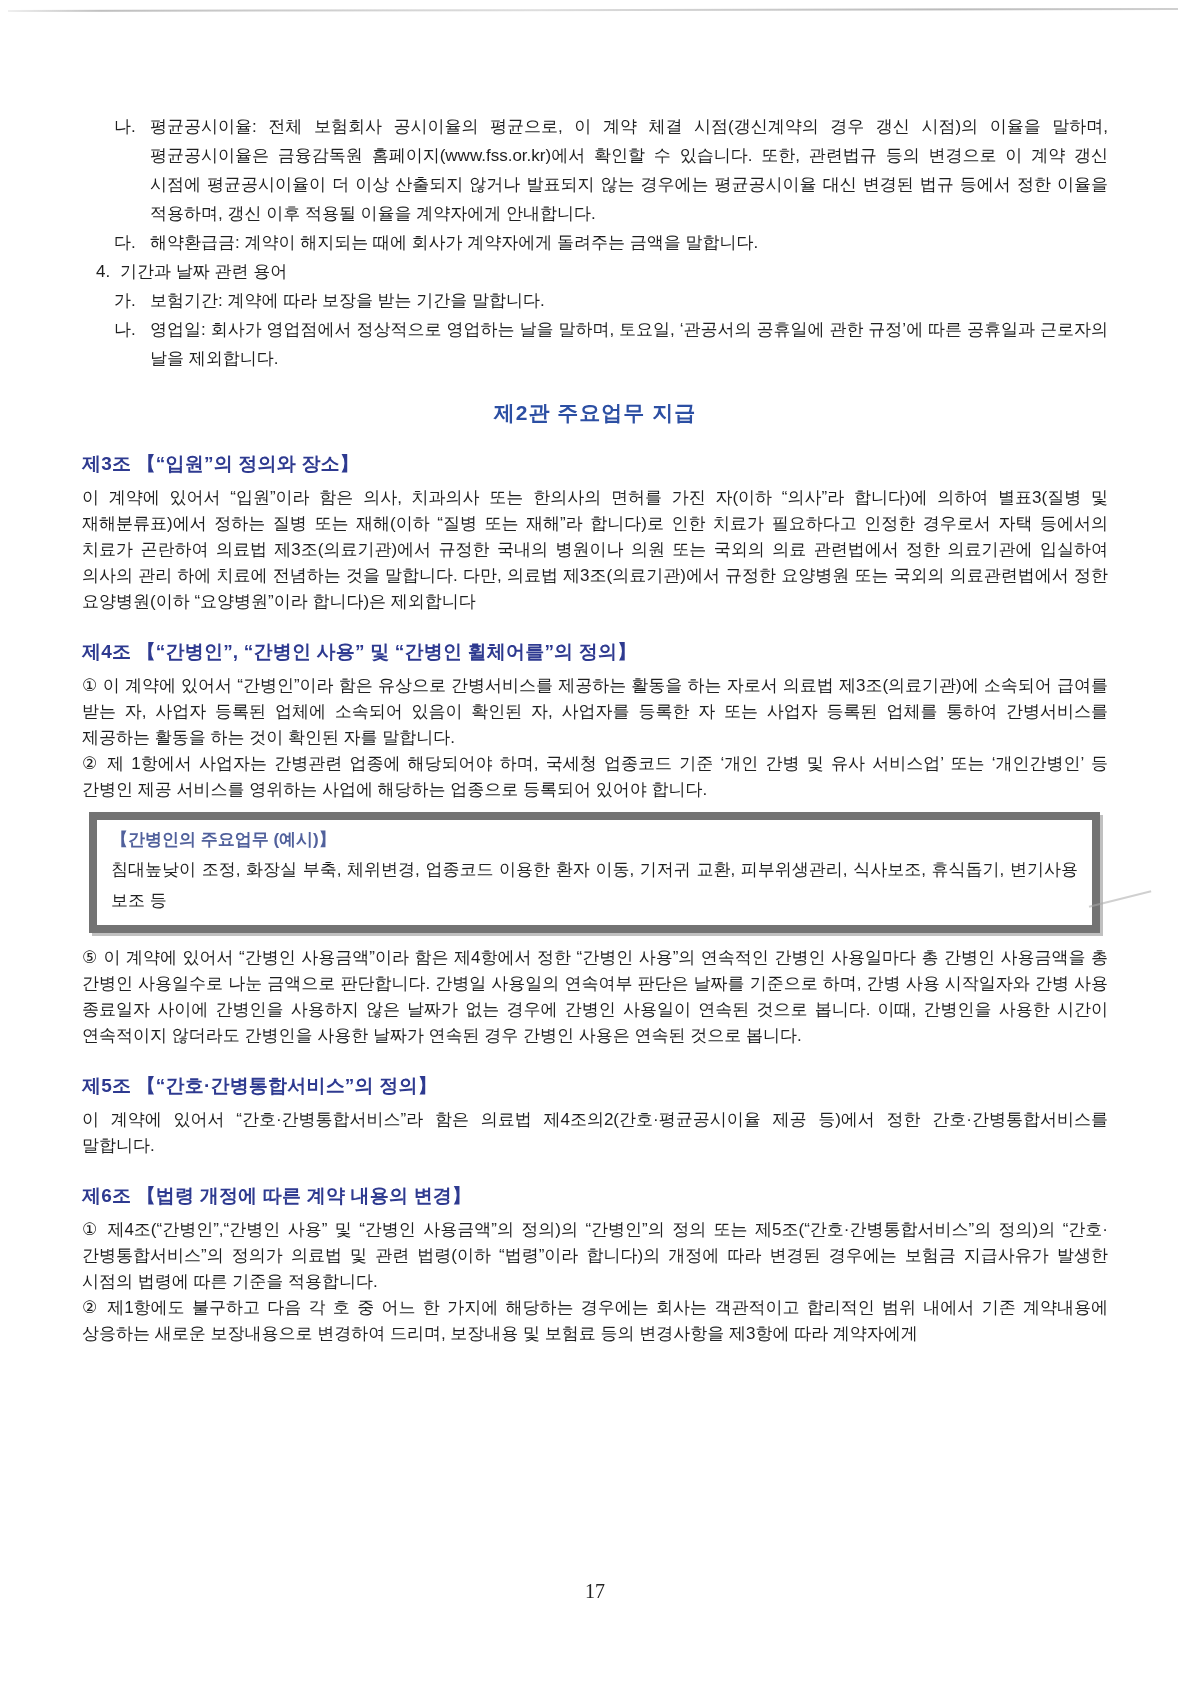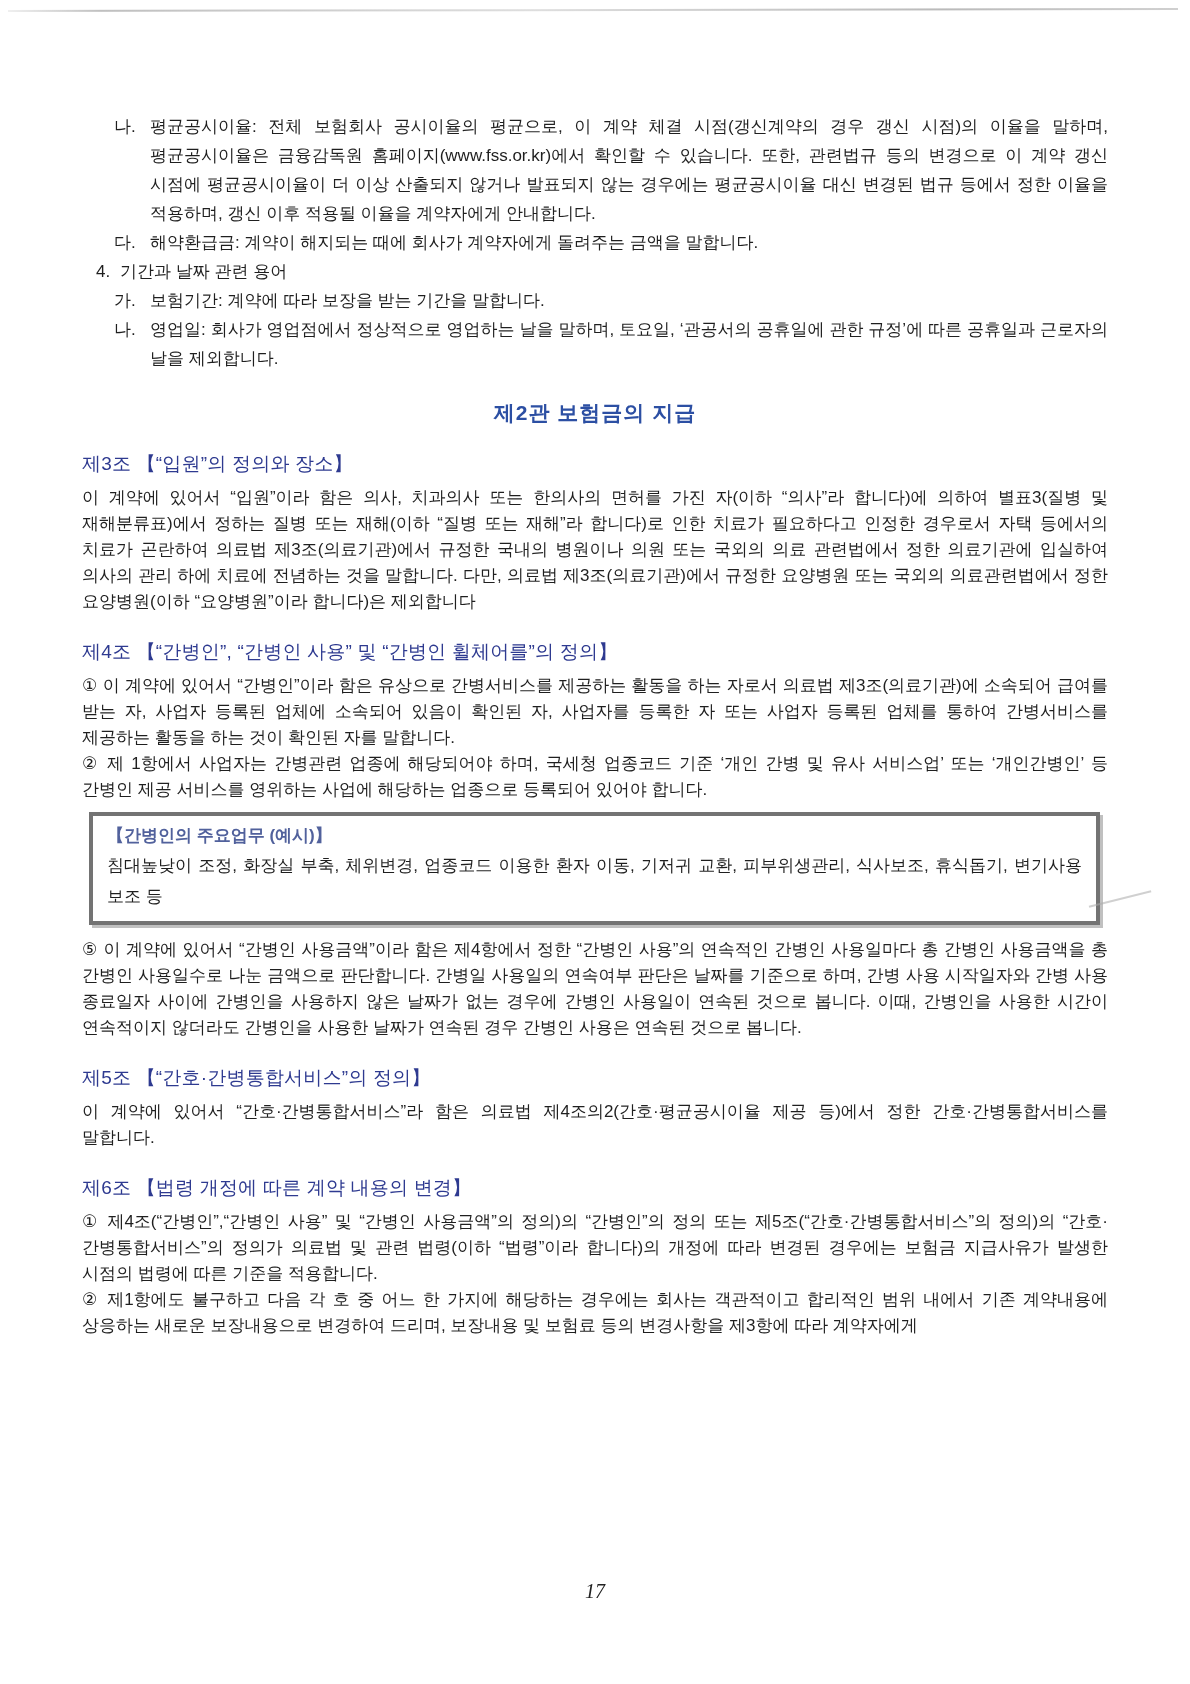--- a/index.html
+++ b/index.html
@@ -44,34 +44,34 @@
     margin: 26px 0 10px 0;
     font-size: 21px;
     font-weight: bold;
     text-align: center;
     color: #2c4fa3;
     letter-spacing: 1px;
   }
   h3.art {
     margin: 24px 0 8px 0;
     font-size: 19px;
-    font-weight: normal;
+    font-weight: bold;
     color: #2e3a90;
     letter-spacing: 0.2px;
   }
   p.bp {
     margin: 0;
     font-size: 17px;
     line-height: 26px;
     text-align: justify;
     word-break: keep-all;
   }
   .ex-box {
     margin: 9px 8px 12px 7px;
-    border: 4px solid #737373;
+    border: 8px solid #737373;
     box-shadow: 3px 3px 0 rgba(140,140,140,0.55);
     padding: 6px 14px 9px 14px;
     background: #fff;
   }
   .ex-box .bx-title {
     font-size: 17px;
     line-height: 28px;
     color: #51619c;
     font-weight: bold;
   }
@@ -83,21 +83,20 @@
     color: #1f1f1f;
   }
   .pageno {
     position: absolute;
     top: 1580px;
     left: 0; right: 0;
     text-align: center;
     font-family: "Liberation Serif", "DejaVu Serif", serif;
     font-size: 20px;
     color: #222;
-    font-style: italic;
   }
 </style>
 </head>
 <body>
 
 <div class="page">
   <div class="top-line"></div>
 
   <section class="def-list">
     <div class="li lvl2">
@@ -115,21 +114,21 @@
     <div class="li lvl2">
       <span class="lbl">가.</span>
       <span class="txt">보험기간: 계약에 따라 보장을 받는 기간을 말합니다.</span>
     </div>
     <div class="li lvl2">
       <span class="lbl">나.</span>
       <span class="txt">영업일: 회사가 영업점에서 정상적으로 영업하는 날을 말하며, 토요일, ‘관공서의 공휴일에 관한 규정’에 따른 공휴일과 근로자의 날을 제외합니다.</span>
     </div>
   </section>
 
-  <h2 class="part">제2관 보험금의 지급</h2>
+  <h2 class="part">제2관 주요업무 지급</h2>
 
   <h3 class="art">제3조 【“입원”의 정의와 장소】</h3>
   <p class="bp">이 계약에 있어서 “입원”이라 함은 의사, 치과의사 또는 한의사의 면허를 가진 자(이하 “의사”라 합니다)에 의하여 별표3(질병 및 재해분류표)에서 정하는 질병 또는 재해(이하 “질병 또는 재해”라 합니다)로 인한 치료가 필요하다고 인정한 경우로서 자택 등에서의 치료가 곤란하여 의료법 제3조(의료기관)에서 규정한 국내의 병원이나 의원 또는 국외의 의료 관련법에서 정한 의료기관에 입실하여 의사의 관리 하에 치료에 전념하는 것을 말합니다. 다만, 의료법 제3조(의료기관)에서 규정한 요양병원 또는 국외의 의료관련법에서 정한 요양병원(이하 “요양병원”이라 합니다)은 제외합니다</p>
 
   <h3 class="art">제4조 【“간병인”, “간병인 사용” 및 “간병인 휠체어를”의 정의】</h3>
   <p class="bp">① 이 계약에 있어서 “간병인”이라 함은 유상으로 간병서비스를 제공하는 활동을 하는 자로서 의료법 제3조(의료기관)에 소속되어 급여를 받는 자, 사업자 등록된 업체에 소속되어 있음이 확인된 자, 사업자를 등록한 자 또는 사업자 등록된 업체를 통하여 간병서비스를 제공하는 활동을 하는 것이 확인된 자를 말합니다.</p>
   <p class="bp">② 제 1항에서 사업자는 간병관련 업종에 해당되어야 하며, 국세청 업종코드 기준 ‘개인 간병 및 유사 서비스업’ 또는 ‘개인간병인’ 등 간병인 제공 서비스를 영위하는 사업에 해당하는 업종으로 등록되어 있어야 합니다.</p>
 
   <div class="ex-box">
     <div class="bx-title">【간병인의 주요업무 (예시)】</div>

